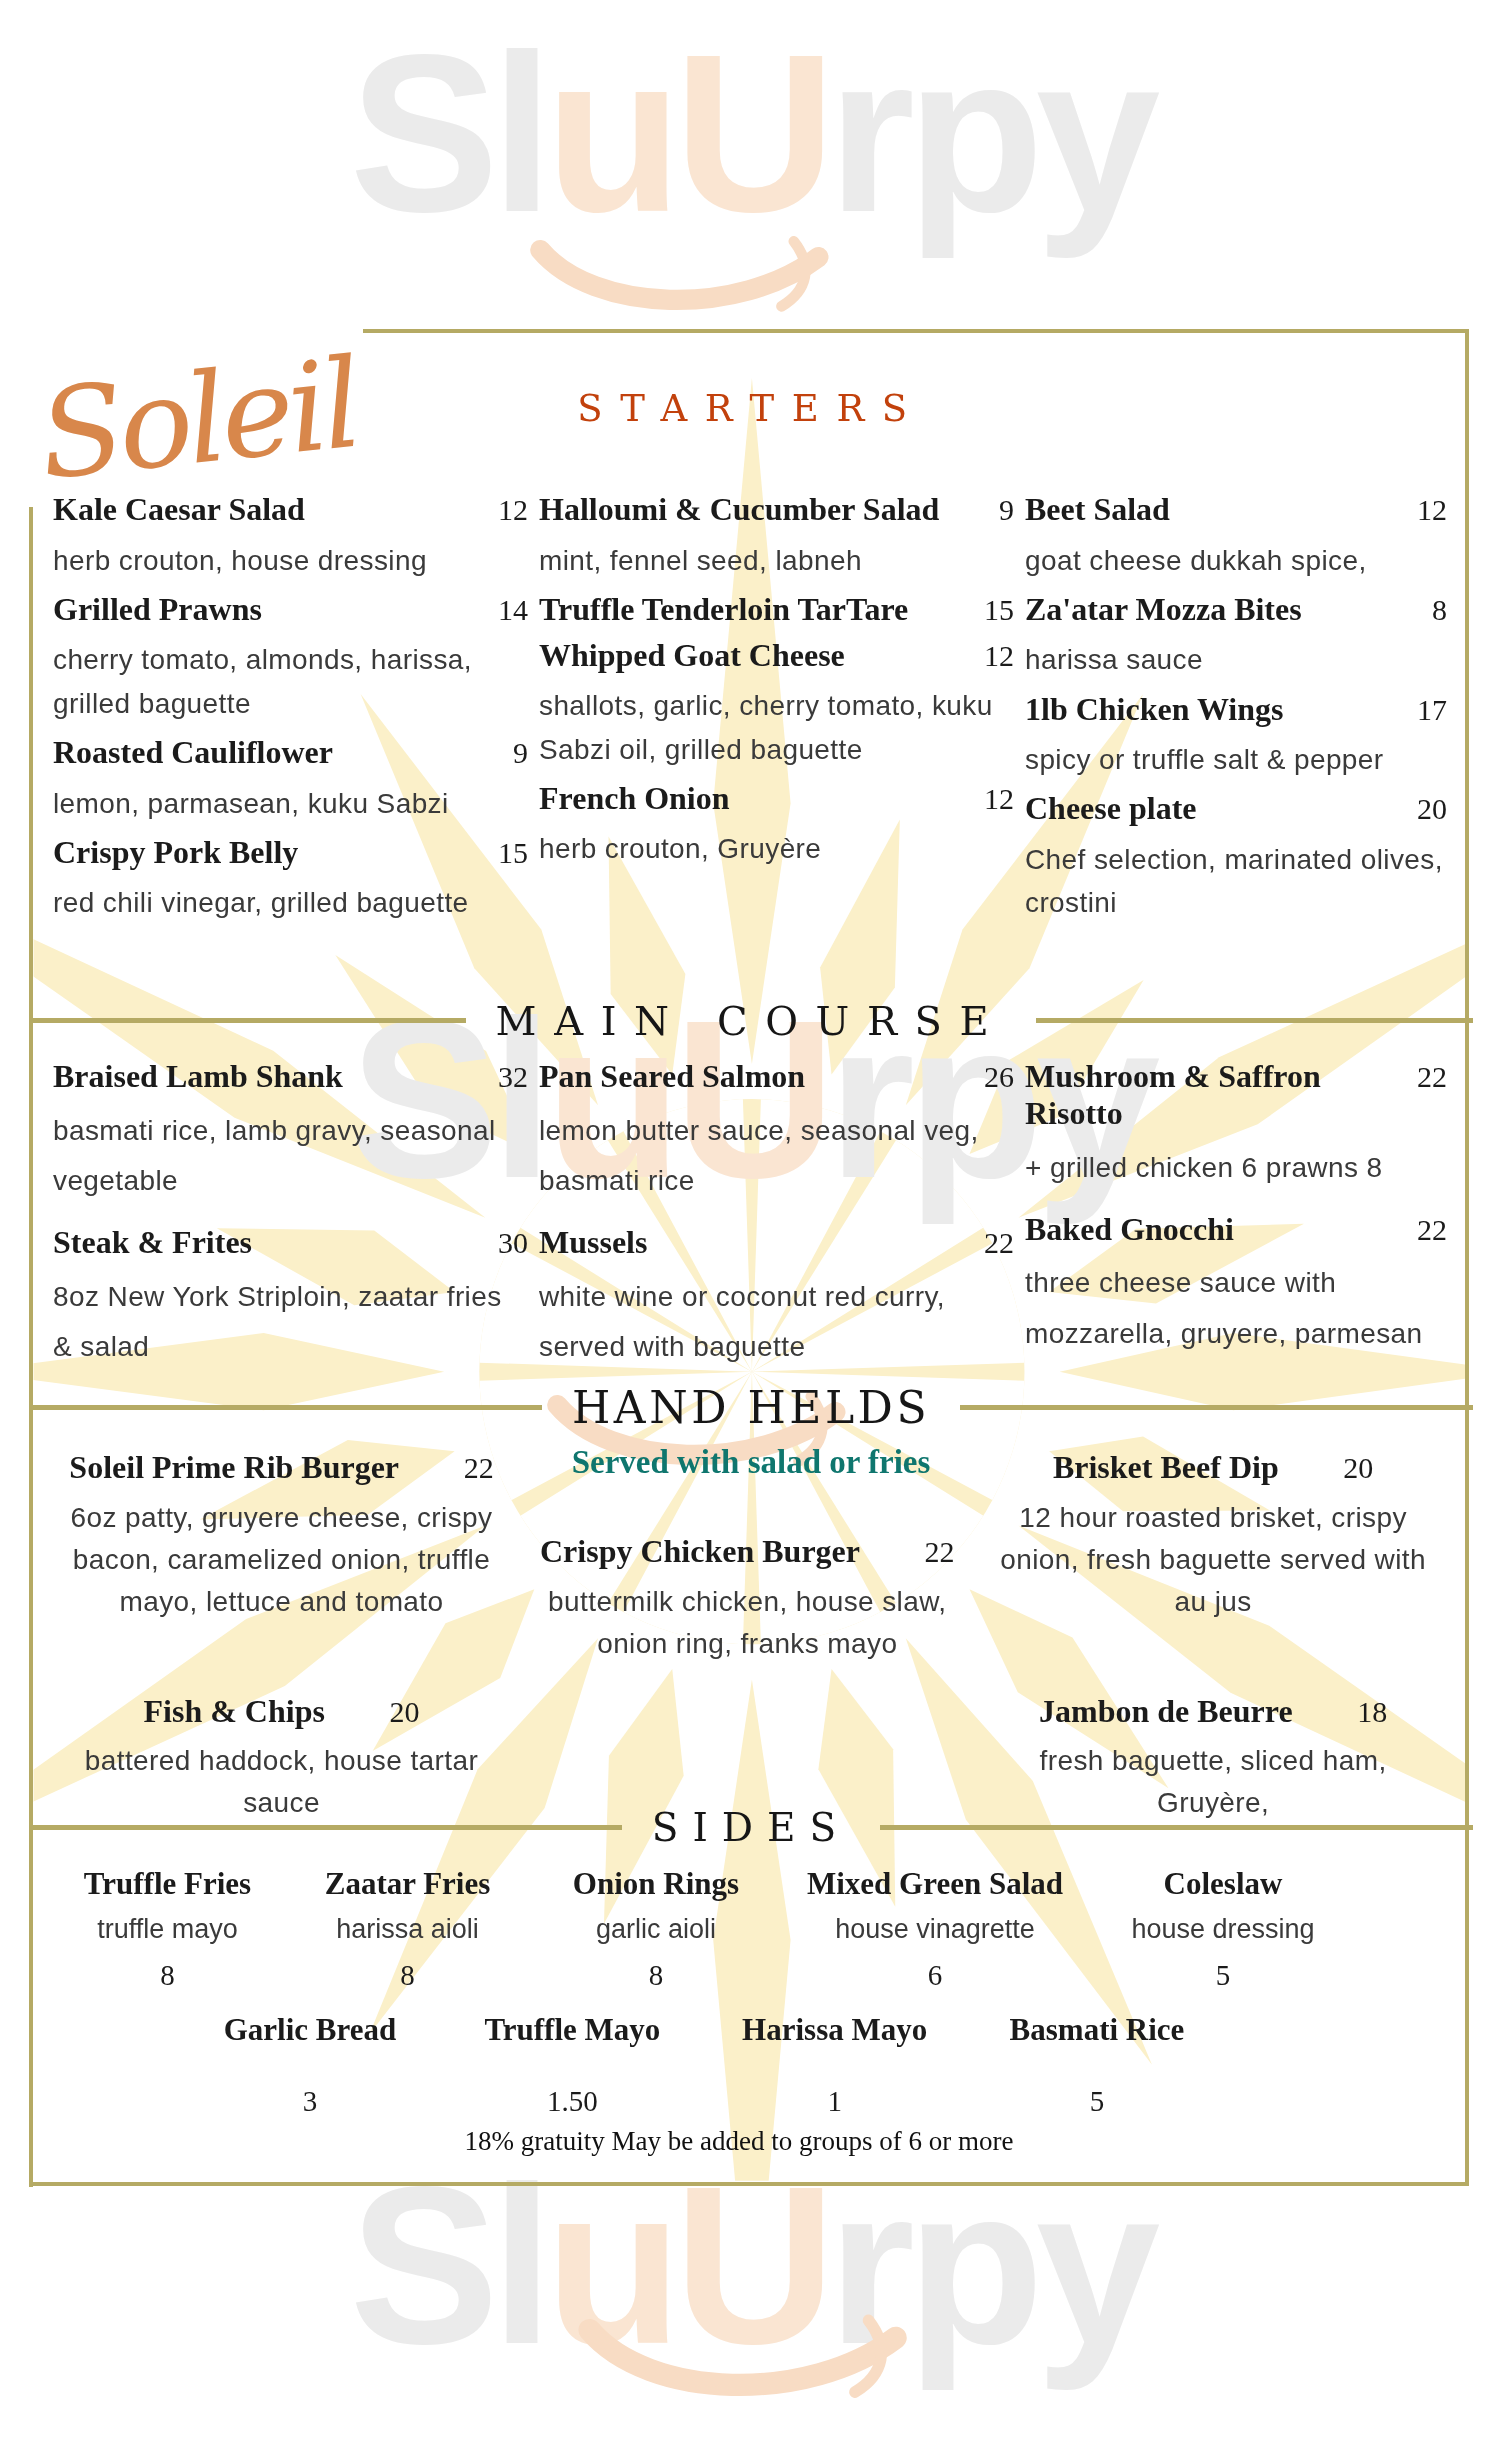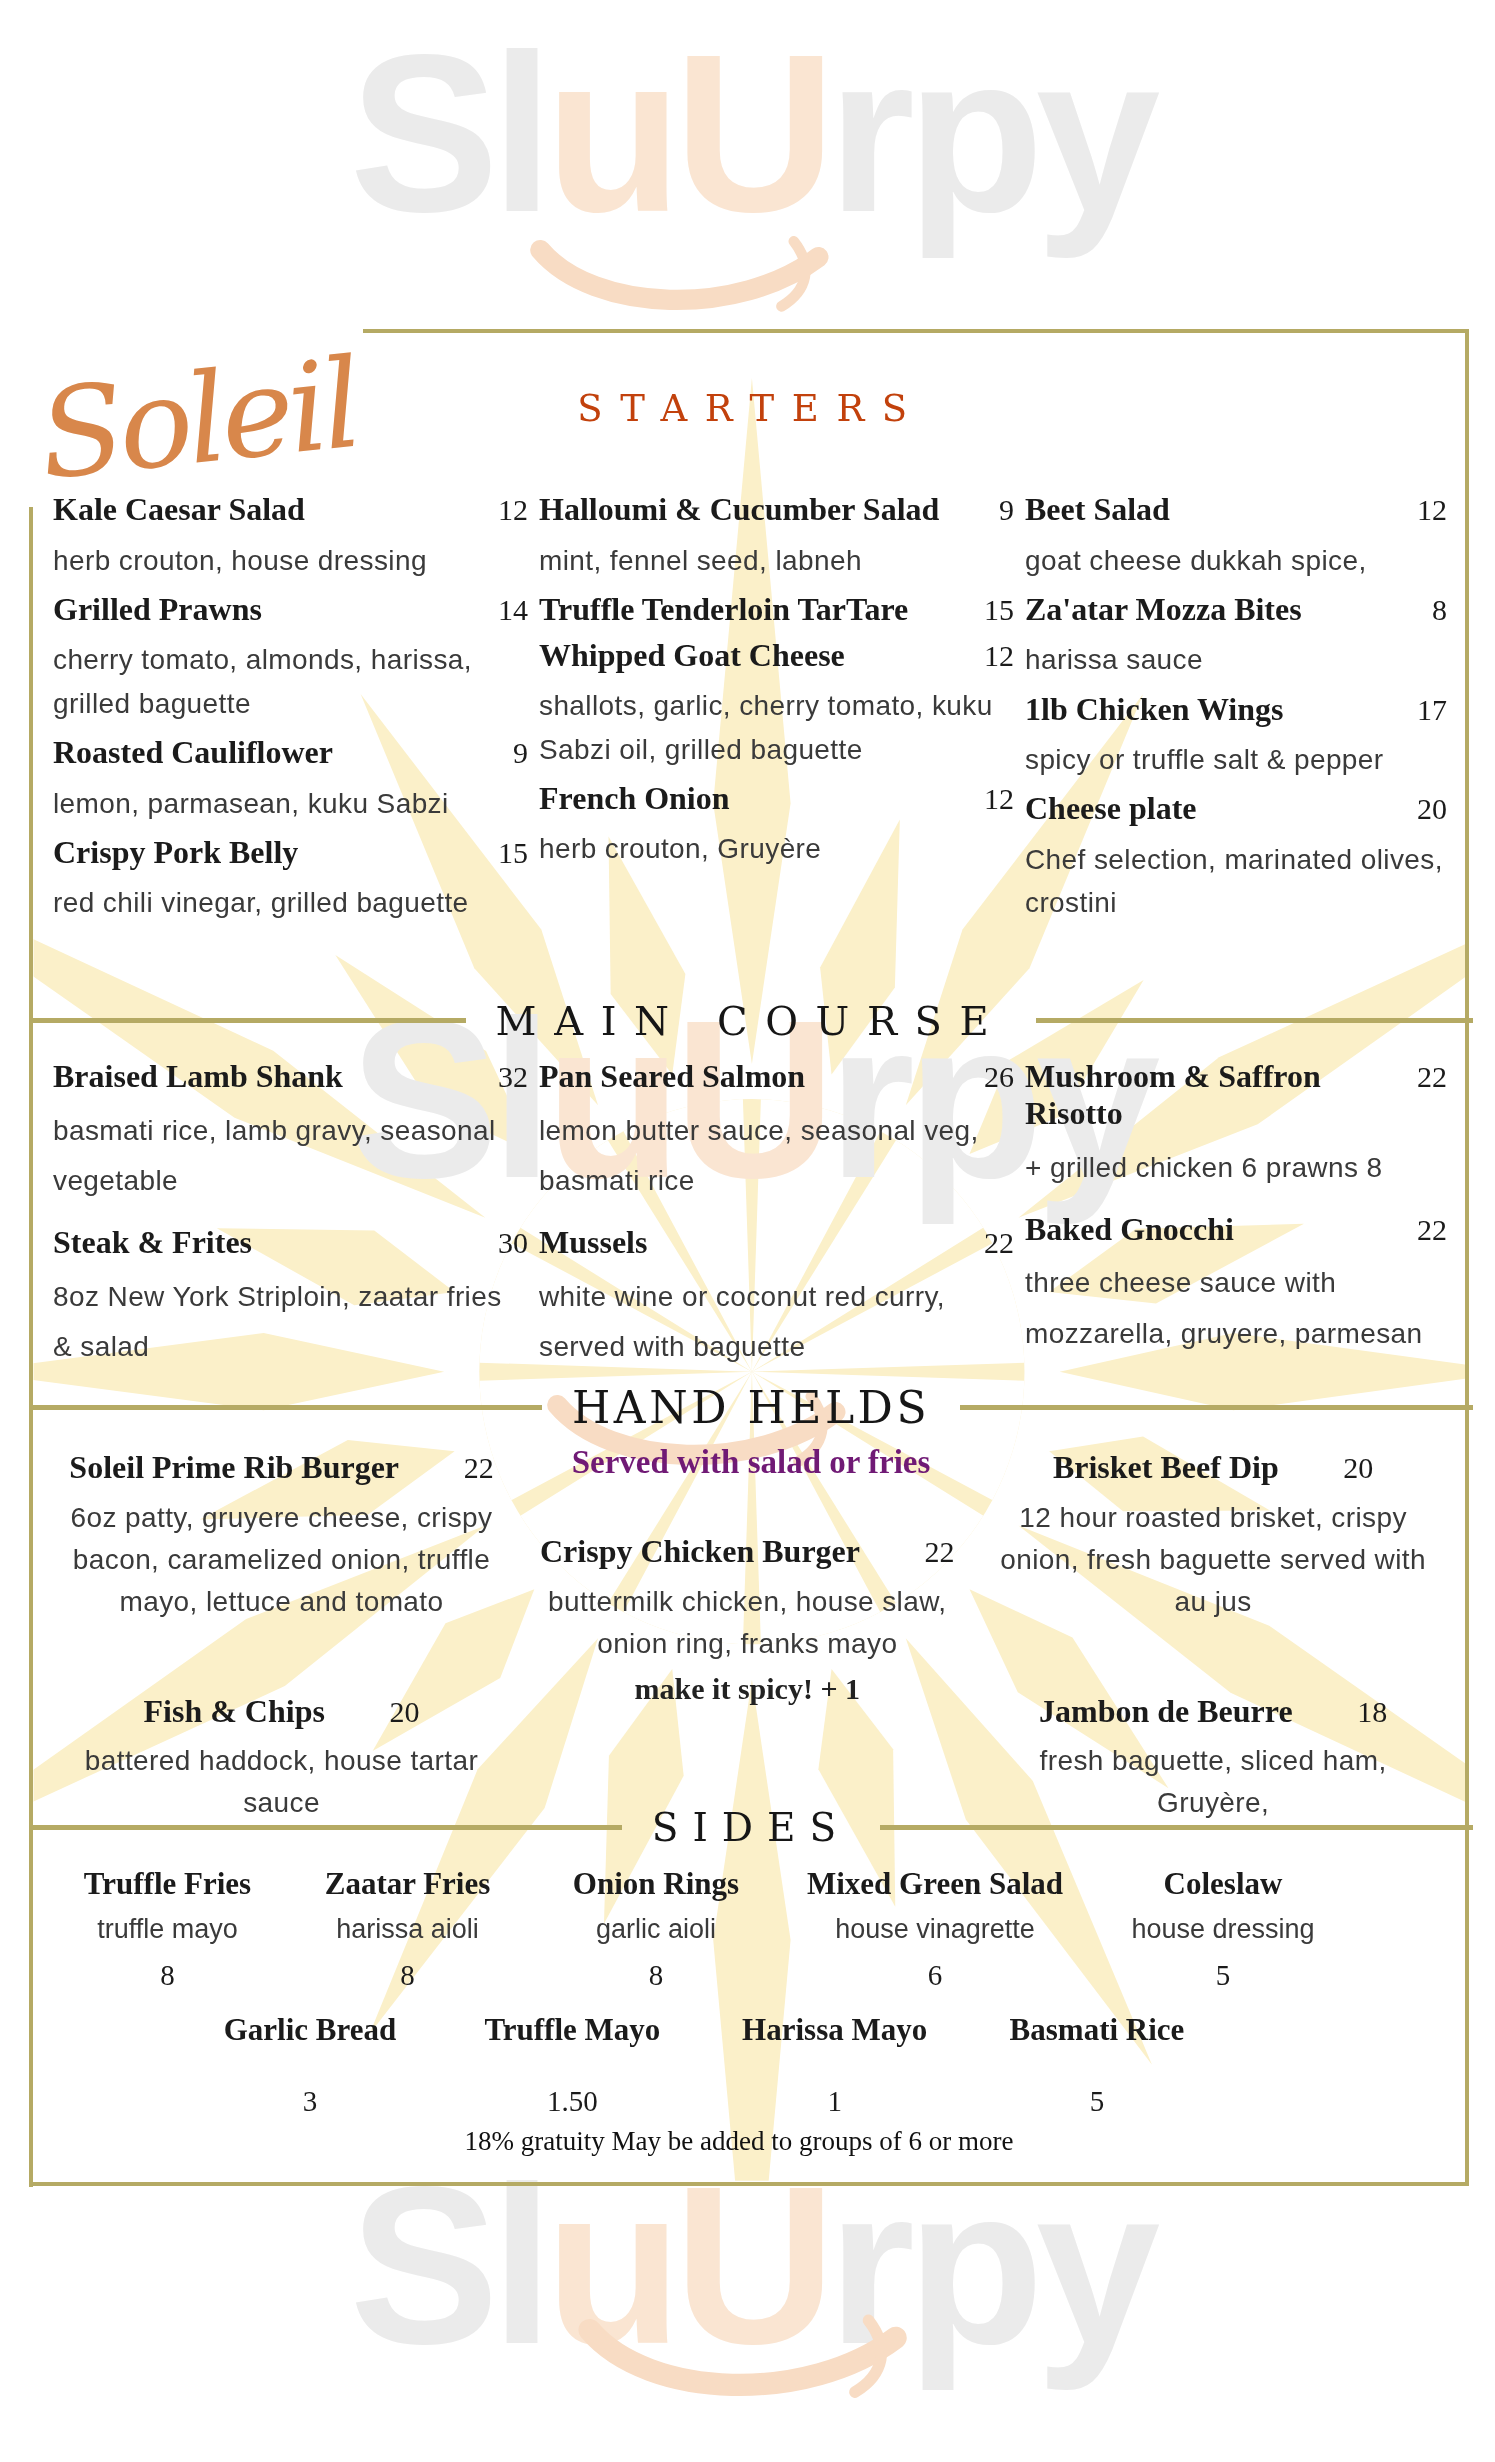--- a/index.html
+++ b/index.html
@@ -50,21 +50,21 @@
   }
   .divider .line{flex:1 1 auto;height:4.4px;background:var(--gold);}
   .divider .dtitle{
     padding:0 30px;font-family:"DejaVu Serif",serif;font-size:40px;
     letter-spacing:17.6px;color:#161616;white-space:nowrap;
   }
   .divider.hh .dtitle{letter-spacing:3.5px;font-size:44px;}
   .divider.sd .dtitle{font-size:39px;letter-spacing:14px;}
   .hh-subtitle{
     position:absolute;left:29px;top:1444px;width:1444px;text-align:center;z-index:5;
-    font-size:33px;font-weight:600;color:#701a75;
+    font-size:33px;font-weight:600;color:#0f766e;
   }
   
   .grid{position:absolute;left:53px;width:1407px;display:grid;column-gap:11px;z-index:4;}
   #starters-grid{top:491px;grid-template-columns:475px 475px 422px;}
   #main-grid{top:1058px;grid-template-columns:475px 475px 422px;}
   #hh-grid{top:1449px;grid-template-columns:457px 457px 457px;column-gap:8.8px;}
   .item{margin-bottom:8.8px;}
   .item .head{display:flex;justify-content:space-between;align-items:baseline;}
   .iname{font-size:32px;font-weight:600;color:var(--title-text);}
   .iprice{font-size:30px;color:var(--title-text);margin-left:17.6px;}
@@ -362,21 +362,20 @@
         <div class="idesc">battered haddock, house tartar sauce</div>
       </div>
     </div>
     <div class="col hh-col mid">
       <div class="item">
         <div class="head">
           <span class="iname">Crispy Chicken Burger</span>
           <span class="iprice">22</span>
         </div>
         <div class="idesc">buttermilk chicken, house slaw, onion ring, franks mayo</div>
-        <div class="inote">make it spicy! + 1</div>
       </div>
     </div>
     <div class="col hh-col">
       <div class="item">
         <div class="head">
           <span class="iname">Brisket Beef Dip</span>
           <span class="iprice">20</span>
         </div>
         <div class="idesc">12 hour roasted brisket, crispy onion, fresh baguette served with au jus</div>
       </div>

